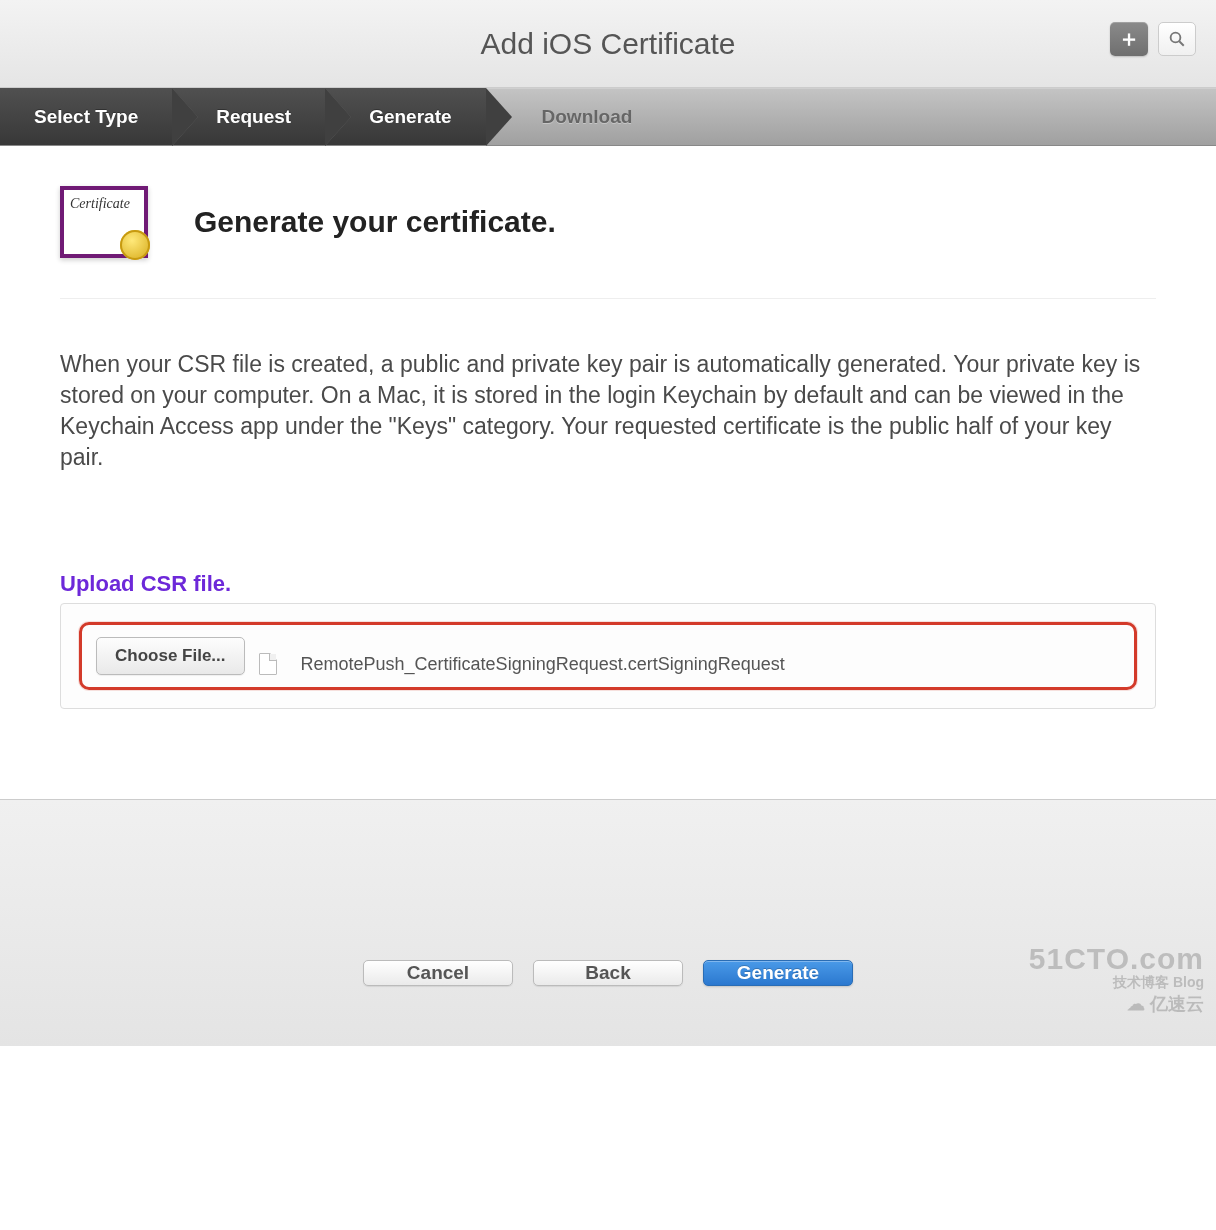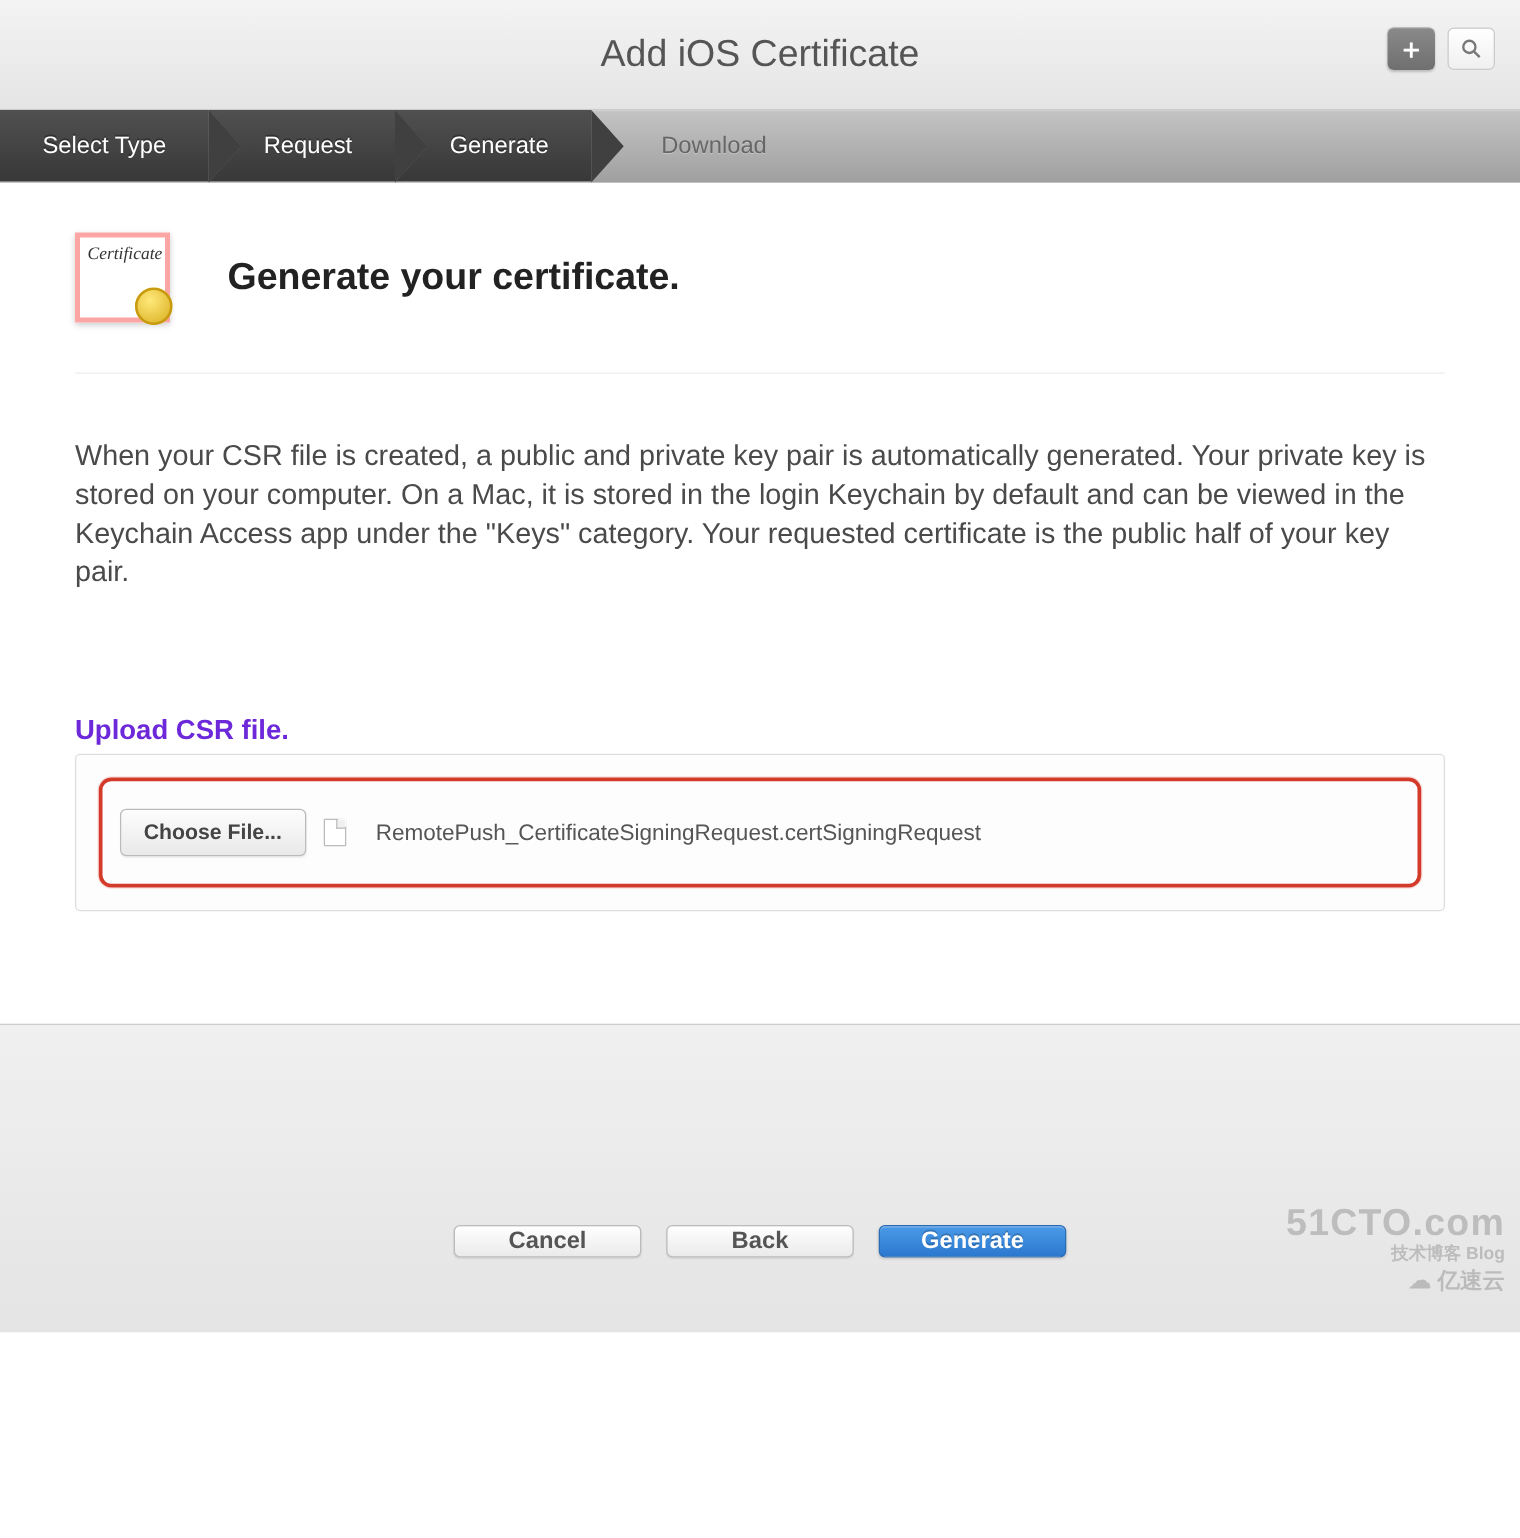--- a/index.html
+++ b/index.html
@@ -61,21 +61,21 @@
       box-shadow: inset 0 1px 0 rgba(255,255,255,0.2);
       position: relative;
     }
     .step {
       position: relative;
       display: flex;
       align-items: center;
       justify-content: center;
       color: #fff;
       font-size: 19px;
-      font-weight: 400;
+      font-weight: 700;
       padding: 0 34px 0 44px;
       text-shadow: 0 -1px 0 rgba(0,0,0,0.3);
     }
     .step.dark {
       background: linear-gradient(#505050, #383838);
     }
     .step.dark::after {
       content: '';
       position: absolute;
       right: -26px;
@@ -113,22 +113,22 @@
       border-bottom: 29px solid transparent;
       border-left: 26px solid rgba(120,120,120,0.6);
       z-index: 1;
     }
     .content {
       padding: 40px 60px 60px 60px;
       background: #fff;
     }
     .gen-row { display: flex; align-items: center; gap: 46px; margin-bottom: 40px; }
     .cert-icon {
-      width: 76px; height: 72px;
-      border: 4px solid #fca5a5;
+      width: 88px; height: 72px;
+      border: 4px solid #701a75;
       background: #fff;
       position: relative;
       box-shadow: 0 2px 5px rgba(0,0,0,0.2);
     }
     .cert-icon .word {
       font-family: cursive;
       font-style: italic;
       font-size: 14px;
       color: #333;
       position: absolute; top: 6px; left: 6px;
@@ -150,23 +150,23 @@
     .upload-box {
       border: 1px solid #ddd;
       border-radius: 4px;
       padding: 18px;
       background: #fdfdfd;
       margin-bottom: 30px;
     }
     .upload-inner {
       border: 3px solid #d33a2a;
       border-radius: 10px;
-      padding: 22px 14px;
-      display: flex;
-      align-items: center;
+      padding: 12px 14px;
+      display: flex;
+      align-items: flex-end;
       gap: 14px;
       box-shadow: 0 0 0 1px rgba(211,58,42,0.15);
     }
     .choose-btn {
       background: linear-gradient(#fdfdfd, #e9e9e9);
       border: 1px solid #bbb;
       border-radius: 5px;
       padding: 8px 18px;
       font-size: 17px;
       color: #444;

